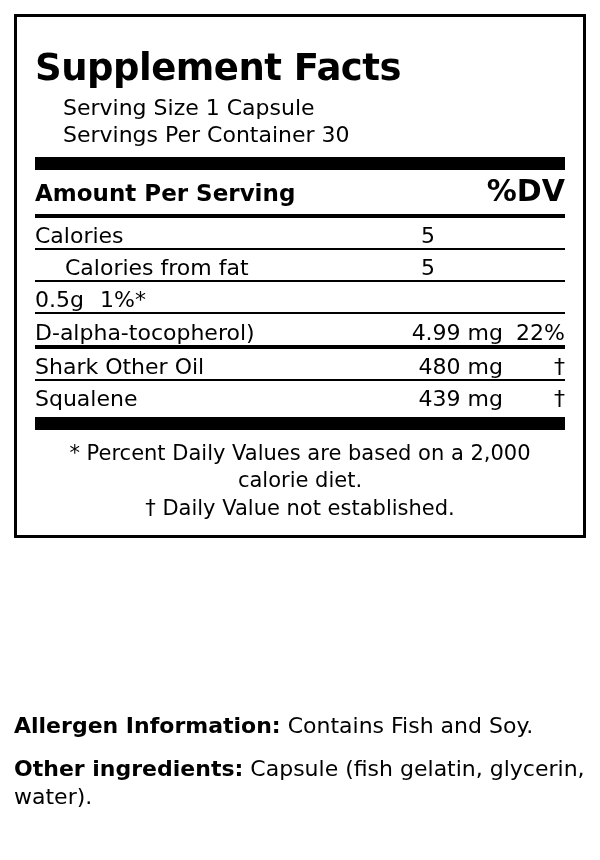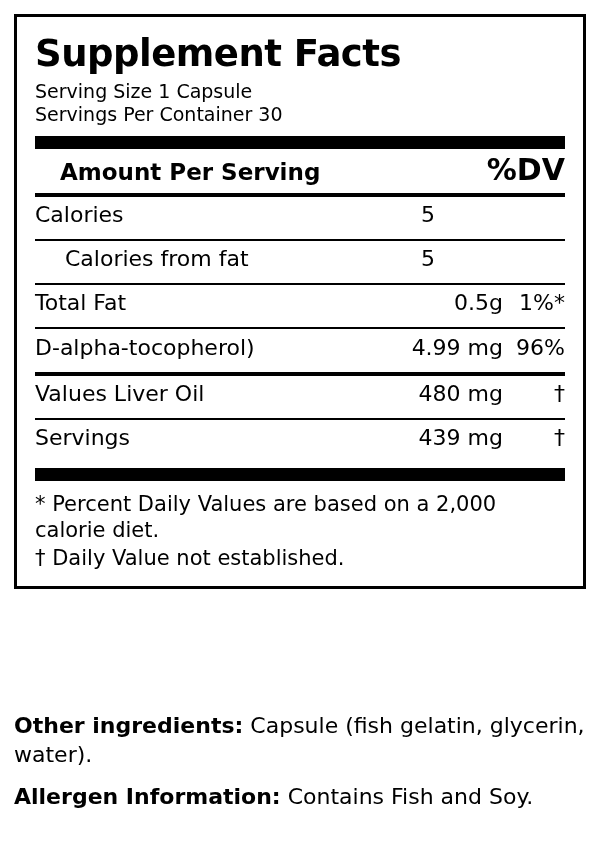--- a/index.html
+++ b/index.html
@@ -30,27 +30,28 @@
     box-sizing: border-box;
     border: 3px solid #000;
     padding: 14px 18px 12px 18px;
   }
 
   .sf-title {
     font-weight: bold;
     font-size: 37px;
     line-height: 1.05;
     letter-spacing: -0.5px;
-    margin: 4px 0 6px 0;
+    margin: 18px 0 6px 0;
   }
 
   .serving-line {
-    font-size: 19px;
+    font-size: 22px;
     line-height: 1.24;
     white-space: nowrap;
+    margin-left: 28px;
   }
 
   .bar-thick {
     height: 13px;
     background: #000;
     margin: 9px 0 0 0;
   }
   .bar-thick.bottom {
     margin: 6px 0 8px 0;
   }
@@ -62,21 +63,21 @@
   }
   .rule.thick {
     height: 4px;
   }
 
   .row {
     display: flex;
     align-items: baseline;
     font-size: 22px;
     line-height: 1.0;
-    padding: 7px 0 13px 0;
+    padding: 7px 0 1px 0;
   }
   .row .name {
     flex: 1 1 auto;
     white-space: nowrap;
   }
   .row .amount {
     flex: 0 0 auto;
     text-align: right;
     white-space: nowrap;
   }
@@ -85,21 +86,20 @@
     text-align: right;
     white-space: nowrap;
   }
   .indent .name {
     padding-left: 30px;
   }
 
   
   .hdr {
     padding: 6px 0 8px 0;
-    margin-left: 25px;
   }
   .hdr .name { font-weight: bold; font-size: 23px; }
   .hdr .dv { font-weight: bold; font-size: 30px; flex-basis: auto; }
 
   
   .row.calories .amount {
     flex: 0 0 auto;
     width: 150px;
     text-align: center;
   }
@@ -112,20 +112,21 @@
   }
   .row.vit-second {
     padding-top: 8px;
     align-items: center;
   }
 
   .footnotes {
     font-size: 21px;
     line-height: 1.25;
     padding-top: 2px;
+    text-align: center;
   }
   .footnotes p {
     margin: 0 0 2px 0;
   }
 
   
   .below {
     position: absolute;
     left: 14px;
     top: 712px;
@@ -171,57 +172,56 @@
 
     <div class="row calories indent">
       <span class="name">Calories from fat</span>
       <span class="amount">5</span>
       <span class="dv"></span>
     </div>
 
     <div class="rule"></div>
 
     <div class="row">
-      <span class="name">Total Fat</span>
       <span class="amount">0.5g</span>
       <span class="dv">1%*</span>
     </div>
 
     <div class="rule"></div>
 
 
     <div class="row vit-second">
       <span class="name">D-alpha-tocopherol)</span>
       <span class="amount">4.99 mg</span>
-      <span class="dv">96%</span>
+      <span class="dv">22%</span>
     </div>
 
     <div class="rule thick"></div>
 
     <div class="row">
-      <span class="name">Values Liver Oil</span>
+      <span class="name">Shark Other Oil</span>
       <span class="amount">480 mg</span>
       <span class="dv">†</span>
     </div>
 
     <div class="rule"></div>
 
     <div class="row">
-      <span class="name">Servings</span>
+      <span class="name">Squalene</span>
       <span class="amount">439 mg</span>
       <span class="dv">†</span>
     </div>
 
     <div class="bar-thick bottom"></div>
 
     <div class="footnotes">
       <p>* Percent Daily Values are based on a 2,000 calorie diet.</p>
       <p>† Daily Value not established.</p>
     </div>
 
   </div>
 
   <div class="below">
+    <p><b>Allergen Information:</b><span> Contains Fish and Soy.</span></p>
     <p><b>Other ingredients:</b><span> Capsule (fish gelatin, glycerin, water).</span></p>
-    <p><b>Allergen Information:</b><span> Contains Fish and Soy.</span></p>
   </div>
 
 </div>
 
 </body></html>

